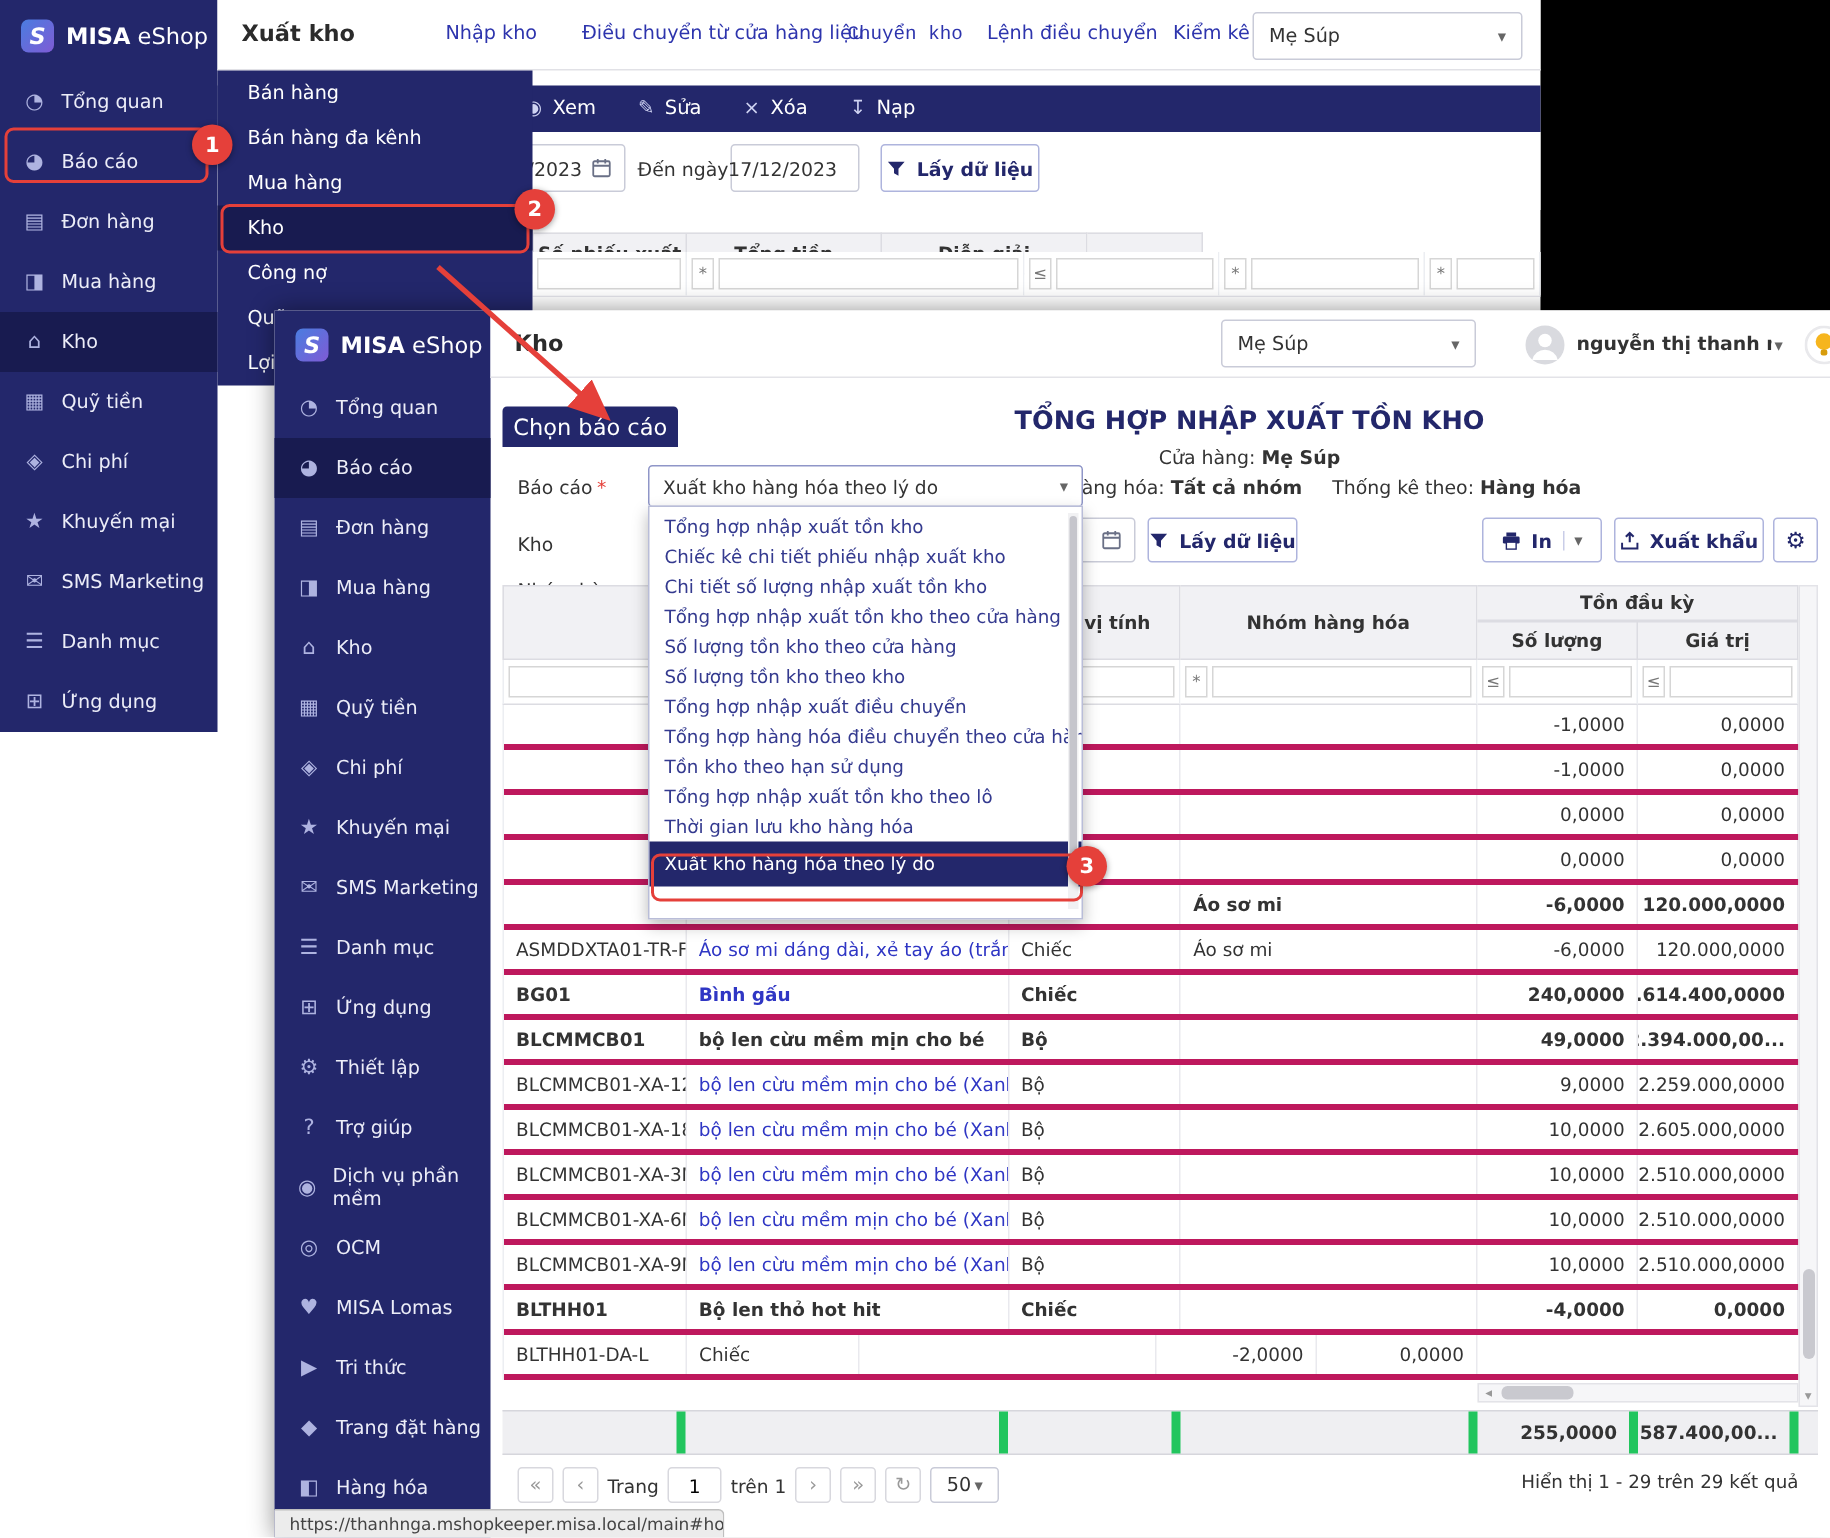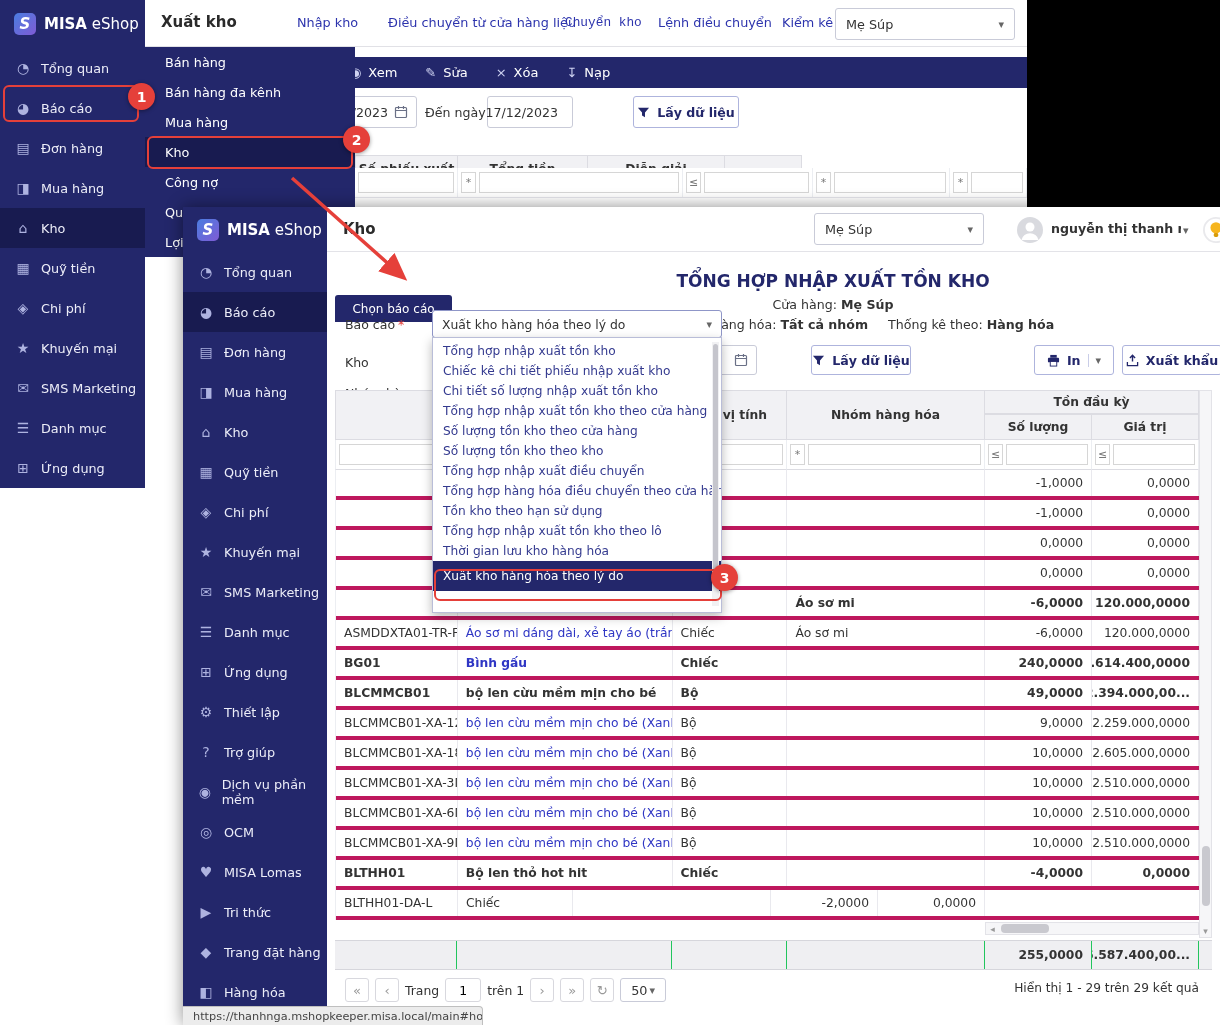--- a/index.html
+++ b/index.html
@@ -12,21 +12,21 @@
   .logo { display:flex; align-items:center; gap:8px; padding-left:14px; height:100%; }
   .logo-mark { width:22px; height:22px; border-radius:5px; background:linear-gradient(135deg,#4a7de0,#7f5bd5);
                color:#fff; font-weight:bold; font-style:italic; font-size:15px; display:flex; align-items:center; justify-content:center; }
   .logo-text { color:#fff; font-size:15px; }
   .logo-text b { font-weight:bold; }
   .sb-item { display:flex; align-items:center; height:40px; padding-left:14px; gap:9px; color:#ecedf8; font-size:12.8px; cursor:pointer; }
   .sb-item.active { background:#181b50; }
   .sb-icon { width:18px; text-align:center; font-size:14px; color:#aeb3e0; }
   .select { display:flex; align-items:center; justify-content:space-between; padding:0 10px; border:1px solid #c9cbd8; border-radius:3px; background:#fff; font-size:12.8px; color:#333; }
   .chev { color:#666; font-size:11px; }
-  .btn-outline { display:inline-flex; align-items:center; justify-content:center; gap:7px; border:1px solid #aeb4dd; border-radius:3px; background:#fff; color:#23276b; font-size:12.6px; font-weight:bold; cursor:pointer;margin-left:46px; }
+  .btn-outline { display:inline-flex; align-items:center; justify-content:center; gap:7px; border:1px solid #aeb4dd; border-radius:3px; background:#fff; color:#23276b; font-size:12.6px; font-weight:bold; cursor:pointer; }
   .flt { display:flex; align-items:center; gap:3px; padding:4px 3px; background:#fff; }
   .flt .op { width:15px; height:21px; border:1px solid #d6d6d6; display:flex; align-items:center; justify-content:center; font-size:11px; color:#777; background:#fff; flex:0 0 15px; }
   .flt .inp { flex:1; height:21px; border:1px solid #d6d6d6; background:#fff; }
 
   
   #back-sidebar { left:0; top:0; width:145px; height:488px; }
   #back-logo { left:0; top:0; width:145px; height:48px; }
   #back-header { left:145px; top:0; width:882px; height:47px; background:#fff; border-bottom:1px solid #e1e1e6; }
   #back-header .title { position:absolute; left:16px; top:13px; font-size:15px; font-weight:bold; color:#2b2b2b; }
   .back-nav { position:absolute; top:15px; font-size:12.8px; color:#2d34ad; cursor:pointer; white-space:nowrap; }
@@ -44,21 +44,21 @@
   .sub-item { height:30px; display:flex; align-items:center; padding-left:20px; color:#fff; font-size:12.8px; cursor:pointer; }
   .sub-item.sub-current { background:#181b50; }
 
   
   #front-window { left:183px; top:207px; width:1037px; height:818px; background:#fff; z-index:10; box-shadow:0 0 16px rgba(0,0,0,.45); }
   #fw-sidebar { left:0; top:0; width:144px; height:818px; }
   #fw-logo { left:0; top:0; width:144px; height:45px; }
   #fw-header { left:144px; top:0; width:893px; height:45px; background:#fff; border-bottom:1px solid #e3e3e8; }
   #fw-header .title { position:absolute; left:16px; top:13px; font-size:15px; font-weight:bold; color:#2b2b2b; }
   .hicon { position:absolute; top:8px; width:30px; height:30px; display:flex; align-items:center; justify-content:center; cursor:pointer; }
-  #fw-tab { left:152px; top:88px; width:117px; height:27px; background:#23276b; color:#fff; font-size:12px; display:flex; align-items:center; justify-content:center; border-radius:3px 3px 0 0; cursor:pointer; }
+  #fw-tab { left:152px; top:64px; width:117px; height:27px; background:#23276b; color:#fff; font-size:15px; display:flex; align-items:center; justify-content:center; border-radius:3px 3px 0 0; cursor:pointer; }
   #rpt-title { left:300px; top:64px; width:700px; text-align:center; color:#23276b; font-weight:bold; font-size:17px; }
   #rpt-sub { left:300px; top:90px; width:700px; text-align:center; font-size:12.6px; color:#333; }
   #rpt-info { left:330px; top:110px; width:700px; text-align:center; font-size:12.6px; color:#333; }
   #form-labels { left:162px; top:103px; width:86px; }
   .f-label { height:28px; margin-bottom:10.5px; font-size:12.5px; color:#333; display:flex; align-items:center; }
   .req { display:none; }
   .req.show { display:inline; color:#e5403a; margin-left:3px; }
   #combo { left:249px; top:103px; width:290px; height:28px; border:1px solid #8f96c8; border-radius:3px; background:#fff; display:flex; align-items:center; justify-content:space-between; padding:0 9px; font-size:12.4px; cursor:pointer; }
   #dd-panel { left:249px; top:130px; width:290px; height:276px; background:#fff; border:1px solid #b9bdd8; box-shadow:0 4px 10px rgba(0,0,0,.28); z-index:30; padding-top:3px; }
   .dd-item { height:20px; display:flex; align-items:center; padding:0 10px; font-size:12.2px; color:#343a8f; white-space:nowrap; overflow:hidden; cursor:pointer; }
@@ -78,21 +78,21 @@
   .num { justify-content:flex-end; }
   .r-bold { font-weight:bold; }
   .r-link .c-name { color:#2f36c4; }
   #hscroll { position:absolute; left:650px; top:532px; width:214px; height:13px; background:#f6f6f8; border:1px solid #e3e3e8; display:flex; align-items:center; }
   #hscroll .arr { width:13px; text-align:center; color:#999; font-size:9px; }
   #hscroll .thumb { margin-left:2px; width:48px; height:9px; background:#c9c9cf; border-radius:4px; }
   #vscroll { position:absolute; left:864px; top:0; width:13px; height:548px; background:#f6f6f8; border:1px solid #e3e3e8; }
   #vscroll .thumb { position:absolute; left:2px; top:455px; width:8px; height:60px; background:#c9c9cf; border-radius:4px; }
   #vscroll .arr { position:absolute; left:0; bottom:1px; width:100%; text-align:center; color:#999; font-size:9px; }
   #gfooter { position:absolute; left:0; top:550px; width:877px; height:30px; background:#efeff2; border-top:1px solid #d6d6dc; border-bottom:1px solid #d6d6dc; display:flex; font-weight:bold; }
-  #gfooter .tc { border-right:1px solid #22c55e; height:100%; }
+  #gfooter .tc { border-right:6px solid #22c55e; height:100%; }
 
   
   #pager { left:162px; top:771px; height:24px; display:flex; align-items:center; gap:6px; font-size:12.4px; }
   .pg-btn { width:24px; height:24px; border:1px solid #d8d8de; border-radius:3px; background:#fff; color:#999; display:flex; align-items:center; justify-content:center; font-size:13px; cursor:pointer; }
   #page-input { width:36px; height:24px; border:1px solid #d8d8de; border-radius:3px; text-align:center; font-size:12.4px; font-family:inherit; }
   #size-select { width:46px; height:24px; }
   #pg-summary { left:600px; top:774px; width:416px; text-align:right; font-size:12.2px; color:#333; }
 
   
   .anno-rect { border:2.5px solid #e5403a; border-radius:6px; z-index:50; pointer-events:none; }

